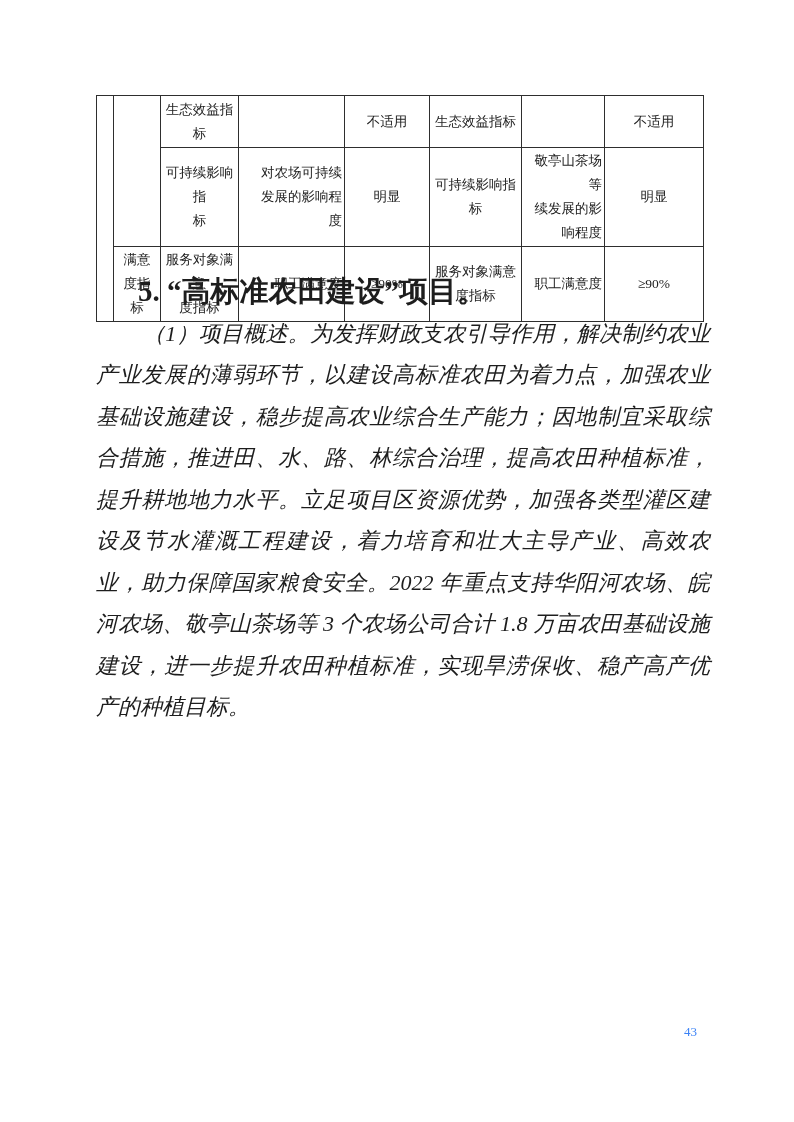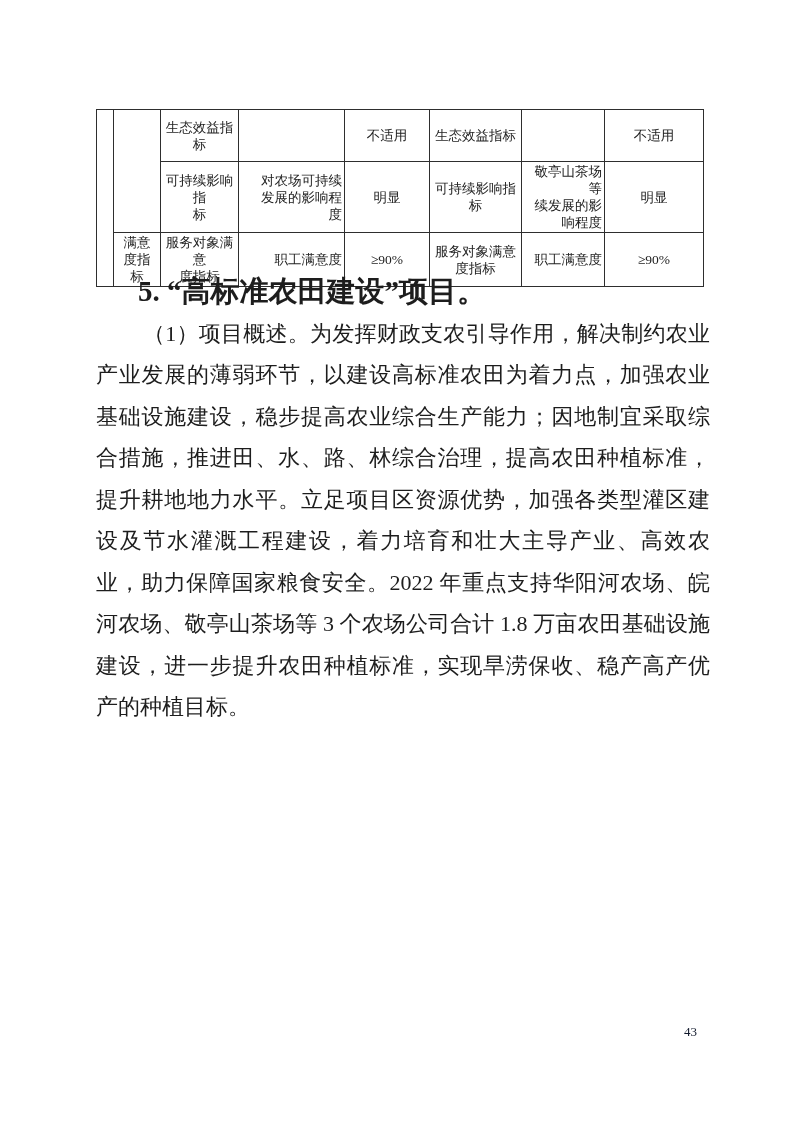--- a/index.html
+++ b/index.html
@@ -14,26 +14,26 @@
     background: #ffffff;
     color: #1d1d1d;
     font-family: "Liberation Serif", "DejaVu Serif", serif;
     overflow: hidden;
   }
 
   
   table.indicator-table {
     position: absolute;
     left: 96px;
-    top: 109px;
+    top: 95px;
     width: 607px;
     border-collapse: collapse;
     table-layout: fixed;
     font-size: 13.5px;
-    line-height: 17px;
+    line-height: 24px;
     color: #222222;
   }
   table.indicator-table td {
     border: 1px solid #2e2e2e;
     padding: 1px 2px;
     text-align: center;
     vertical-align: middle;
     white-space: pre-line;
     overflow: hidden;
   }
@@ -61,29 +61,30 @@
     line-height: 41.5px;
     text-indent: 42px;
     text-align: left;
     white-space: nowrap;
   }
   .para {
     margin: 0;
     text-indent: 47px;
     text-align: justify;
     text-justify: inter-character;
+    font-style: italic;
   }
 
   
   .page-number {
     position: absolute;
     left: 684px;
     top: 1024px;
     font-size: 13px;
-    color: #0f172a;
+    color: #3b82f6;
   }
 </style>
 </head>
 <body>
 
 <div class="page">
 
   <table class="indicator-table">
     <colgroup>
       <col style="width:17px">

